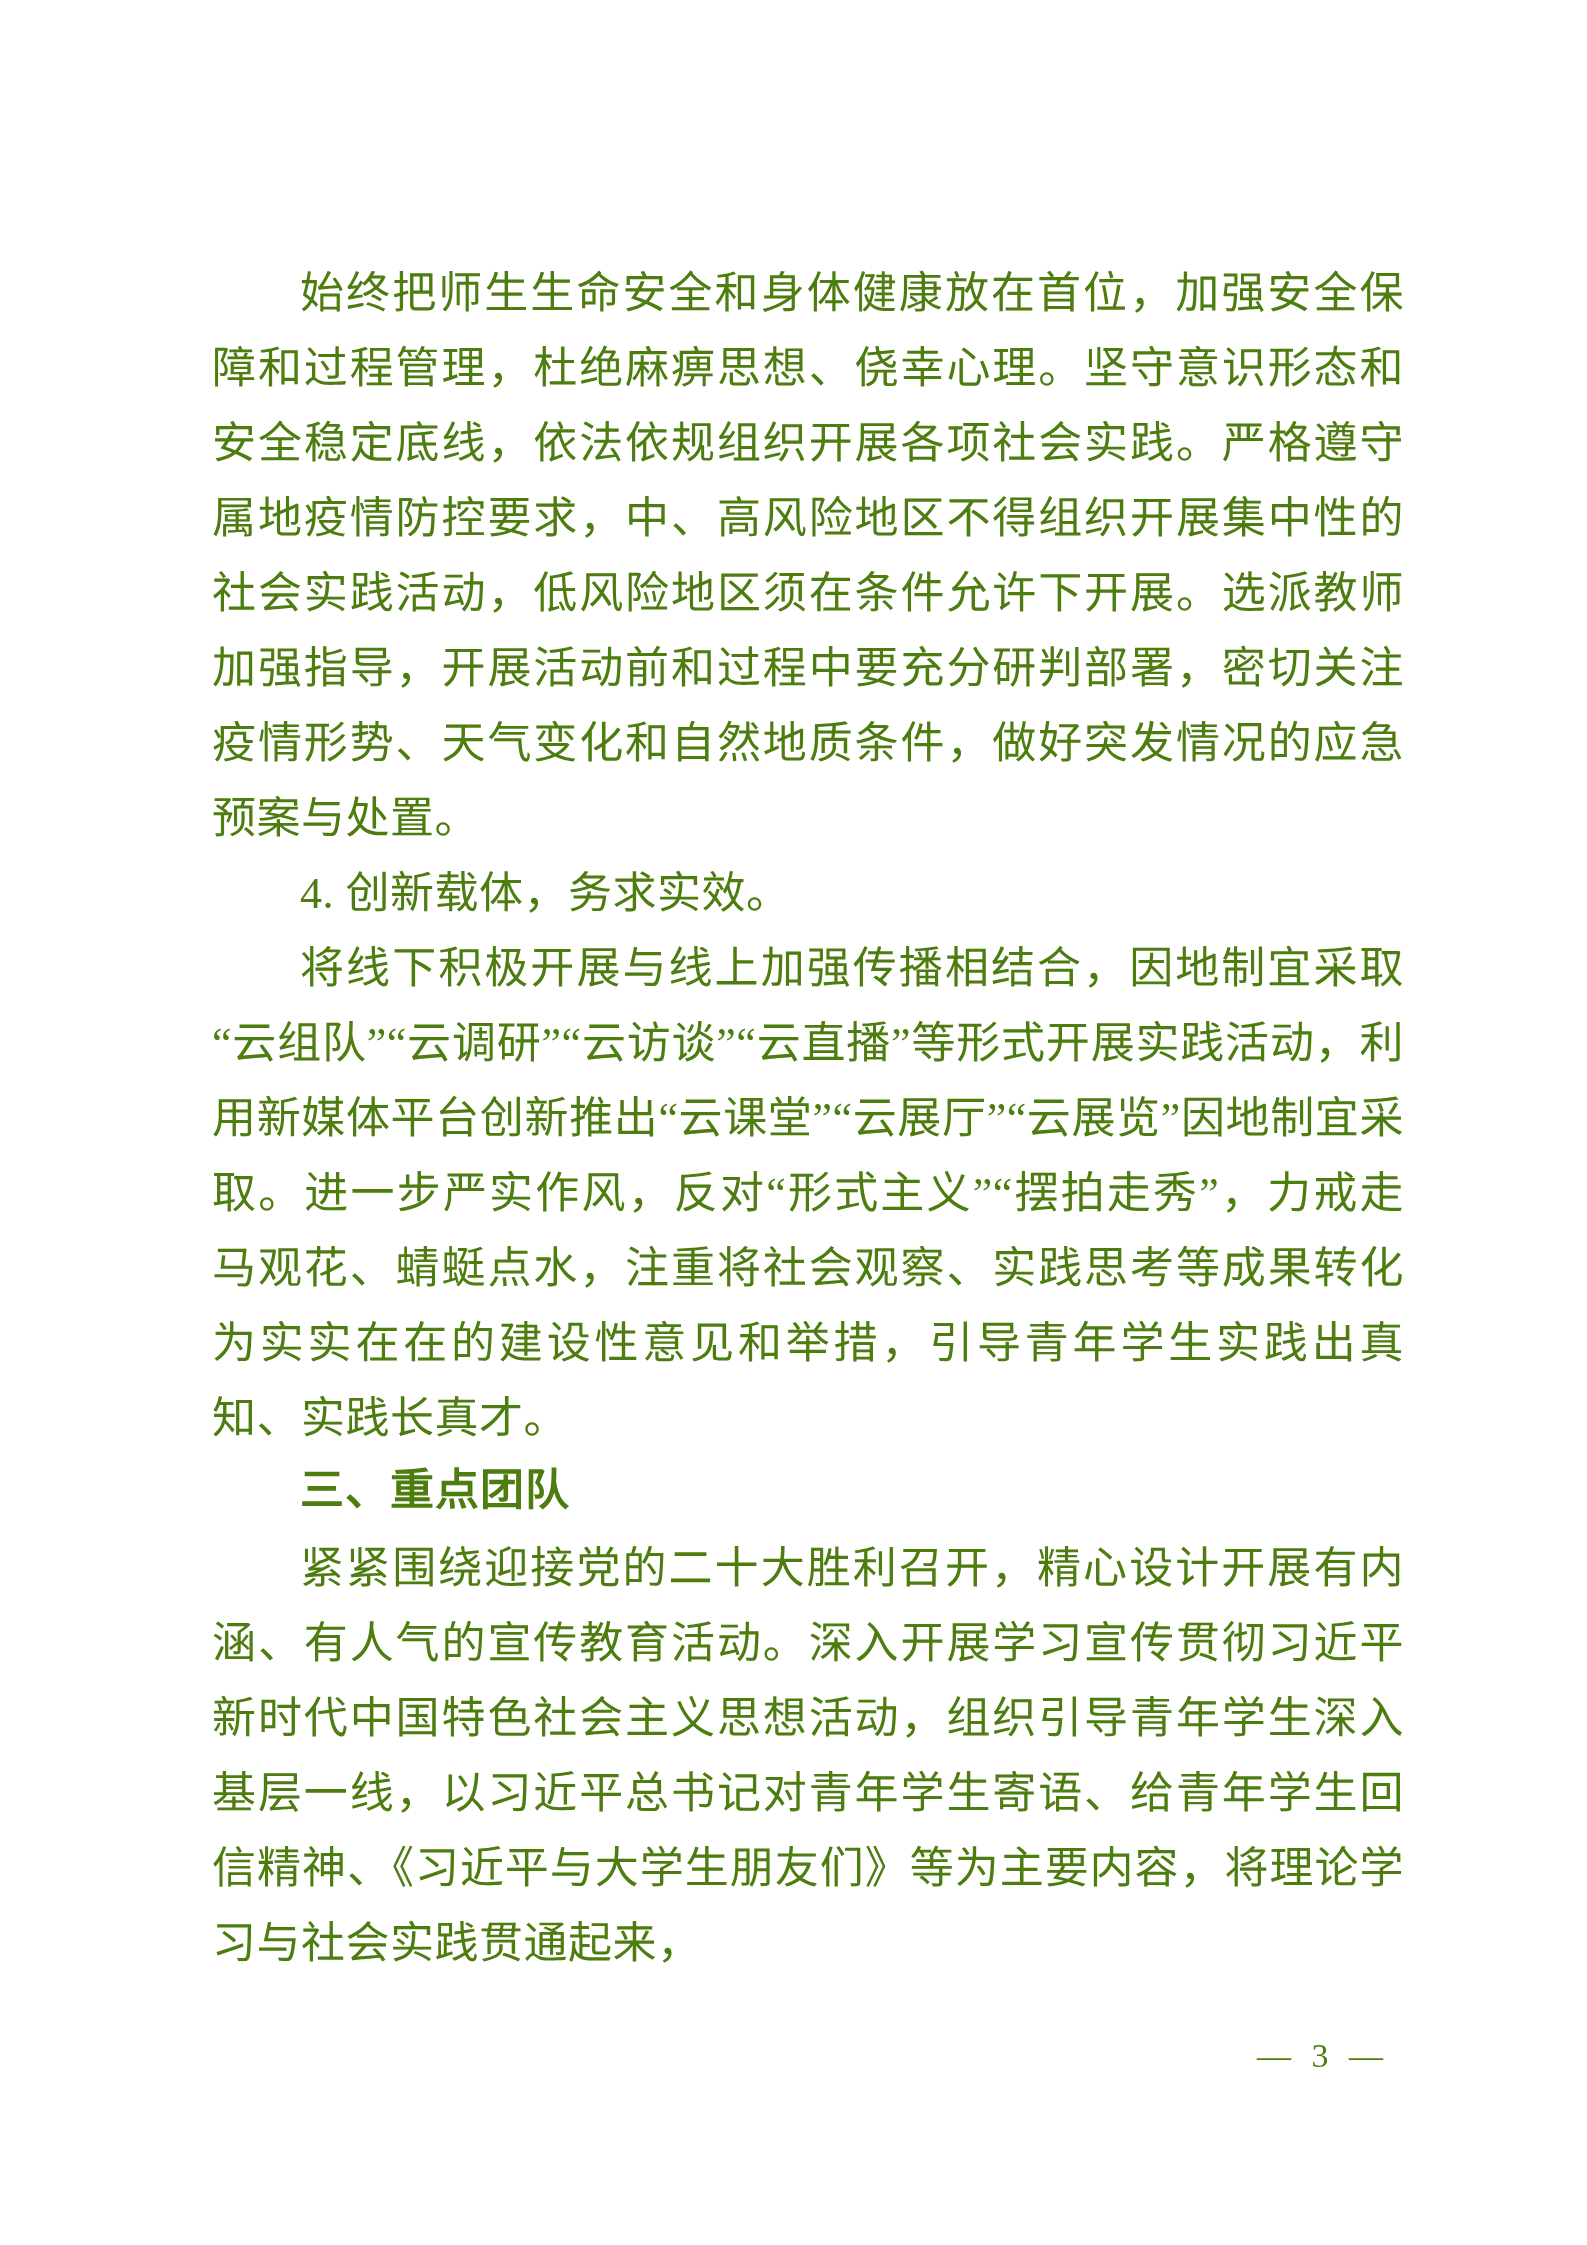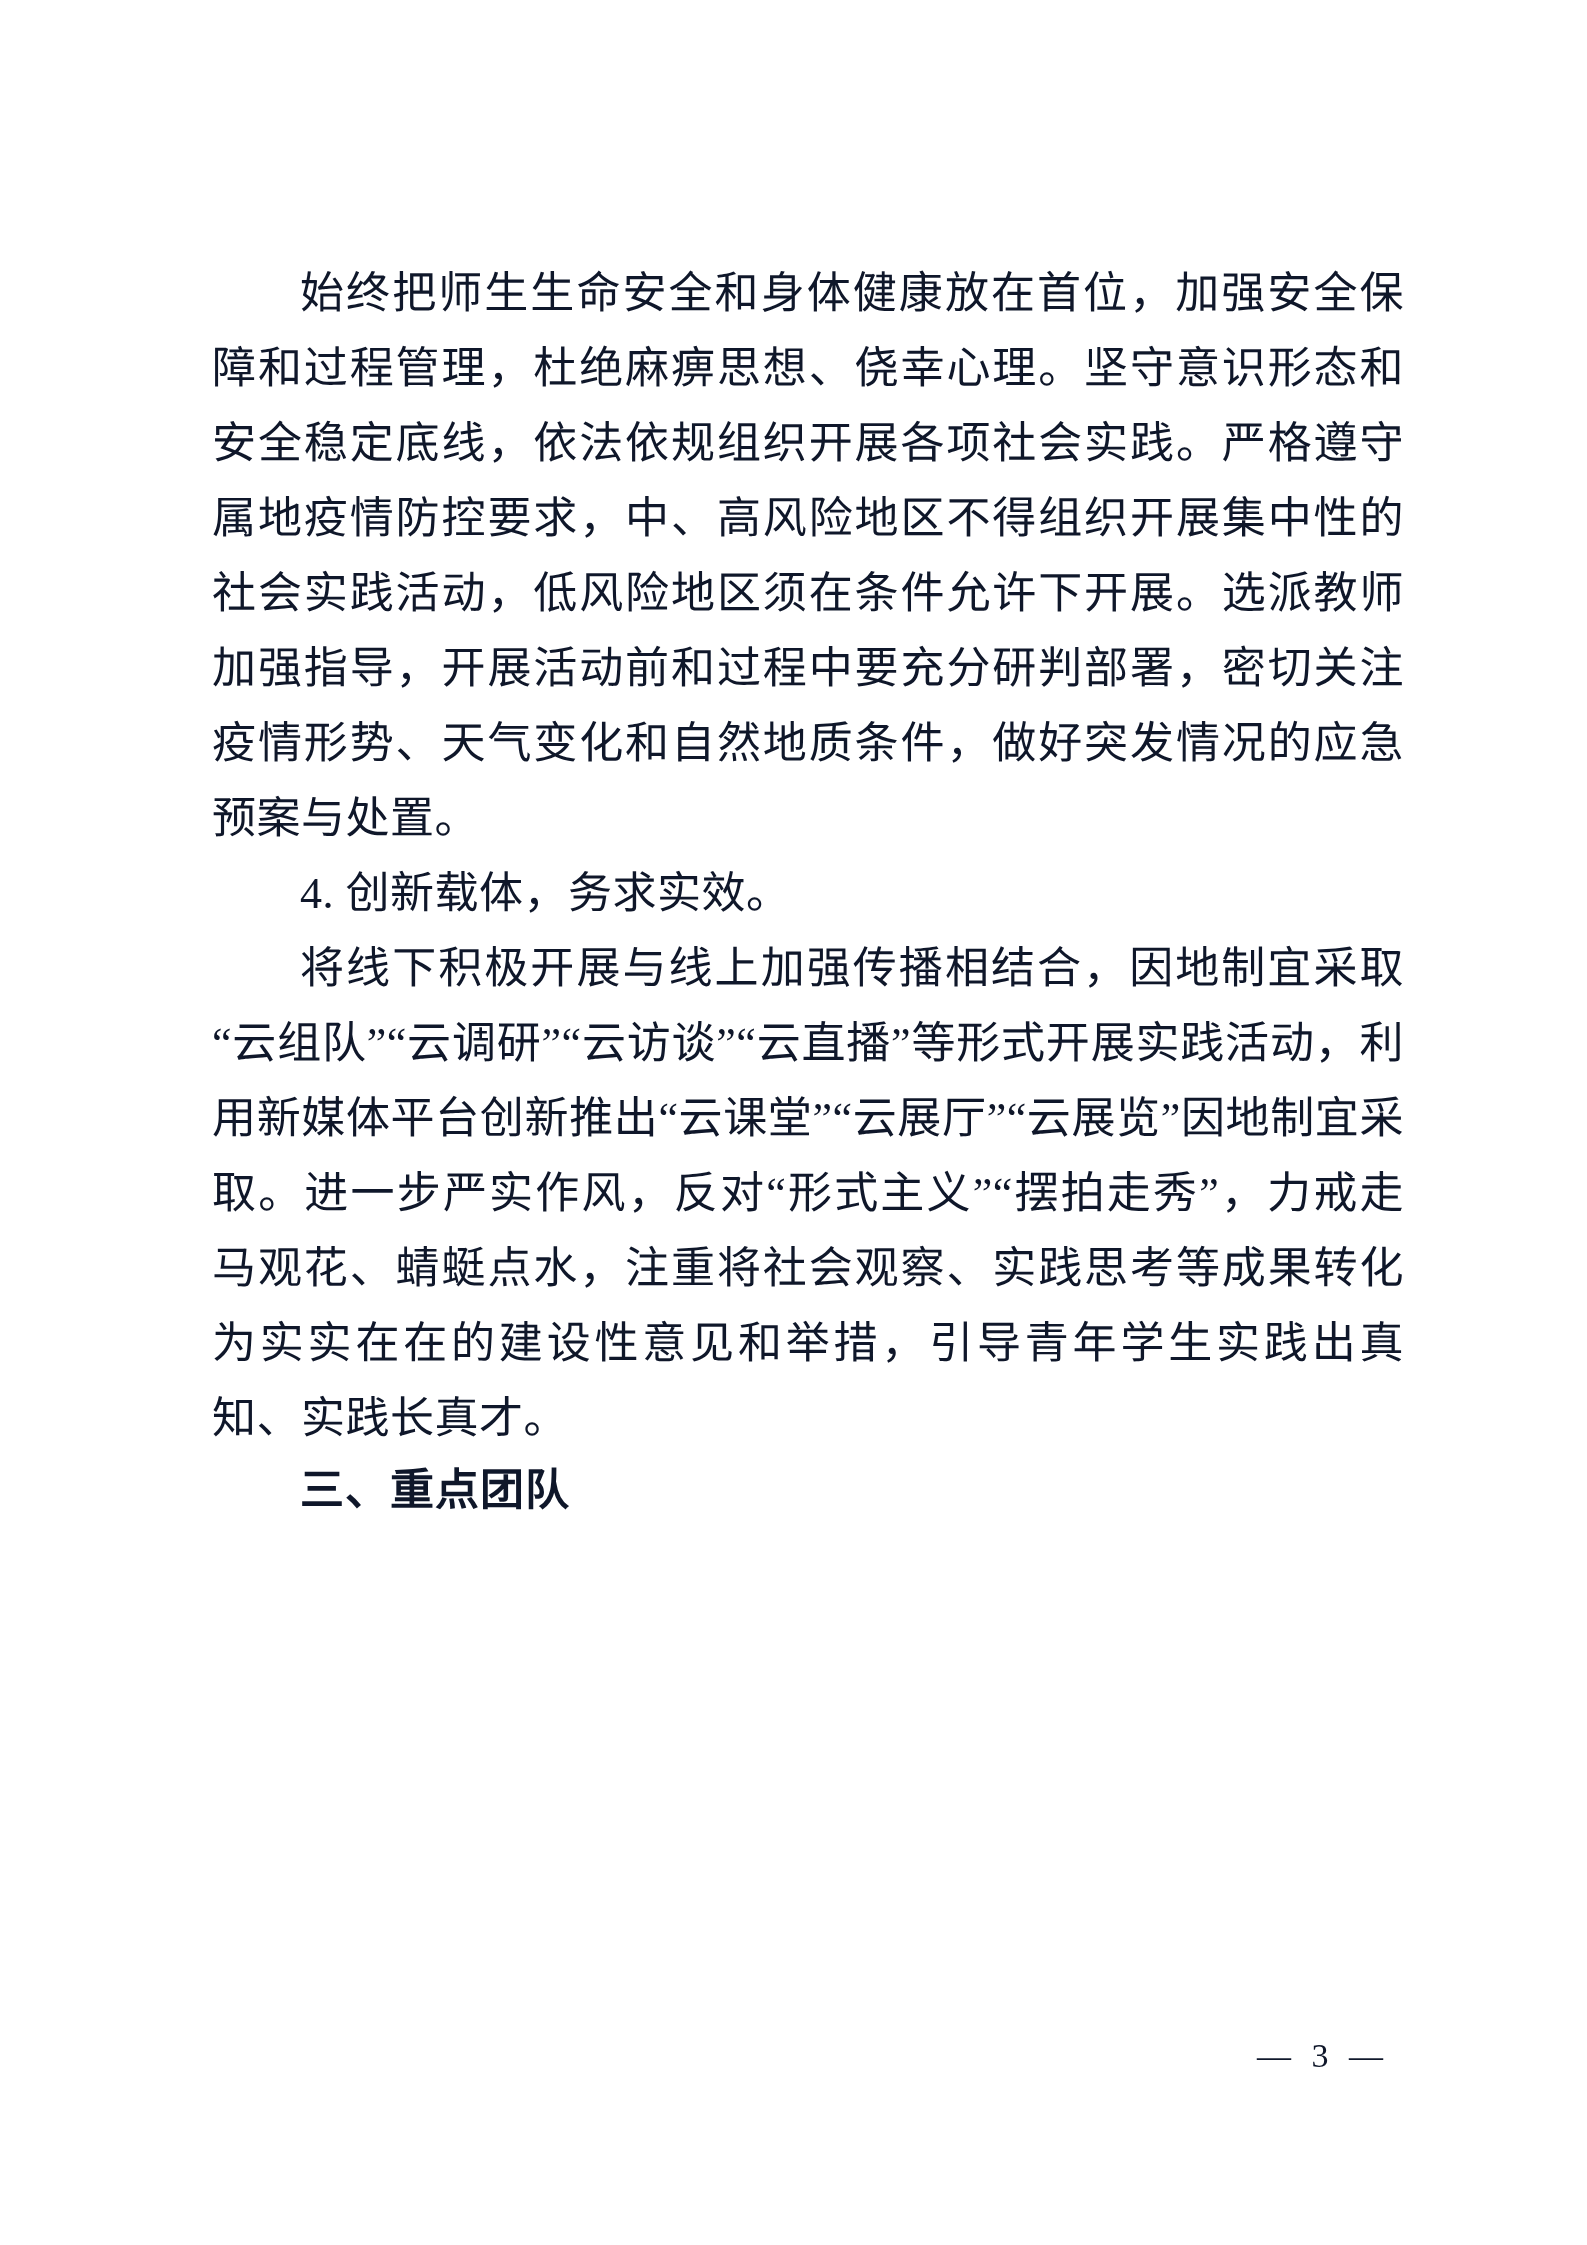--- a/index.html
+++ b/index.html
@@ -6,21 +6,21 @@
     margin: 0;
     padding: 0;
     background: #e8e8e8;
   }
   .page {
     position: relative;
     width: 1587px;
     height: 2245px;
     margin: 0 auto;
     background: #ffffff;
-    color: #0f172a;
+    color: #4d7c0f;
     overflow: hidden;
   }
   .content {
     position: absolute;
     left: 212px;
     top: 256px;
     width: 1192px;
     font-family: "Liberation Serif", "DejaVu Serif", serif;
     font-size: 44px;
     line-height: 75px;
@@ -58,16 +58,17 @@
 </style>
 </head>
 <body>
 
 <div class="page">
   <div class="content">
     <p class="para">始终把师生生命安全和身体健康放在首位，加强安全保障和过程管理，杜绝麻痹思想、侥幸心理。坚守意识形态和安全稳定底线，依法依规组织开展各项社会实践。严格遵守属地疫情防控要求，中、高风险地区不得组织开展集中性的社会实践活动，低风险地区须在条件允许下开展。选派教师加强指导，开展活动前和过程中要充分研判部署，密切关注疫情形势、天气变化和自然地质条件，做好突发情况的应急预案与处置。</p>
     <p class="heading-kai">4. 创新载体，务求实效。</p>
     <p class="para">将线下积极开展与线上加强传播相结合，因地制宜采取“云组队”“云调研”“云访谈”“云直播”等形式开展实践活动，利用新媒体平台创新推出“云课堂”“云展厅”“云展览”因地制宜采取。进一步严实作风，反对“形式主义”“摆拍走秀”，力戒走马观花、蜻蜓点水，注重将社会观察、实践思考等成果转化为实实在在的建设性意见和举措，引导青年学生实践出真知、实践长真才。</p>
     <p class="heading-hei">三、重点团队</p>
+    <p class="para">紧紧围绕迎接党的二十大胜利召开，精心设计开展有内涵、有人气的宣传教育活动。深入开展学习宣传贯彻习近平新时代中国特色社会主义思想活动，组织引导青年学生深入基层一线，以习近平总书记对青年学生寄语、给青年学生回信精神、《习近平与大学生朋友们》等为主要内容，将理论学习与社会实践贯通起来，</p>
   </div>
 
   <div class="page-number">— 3 —</div>
 </div>
 
 </body></html>

